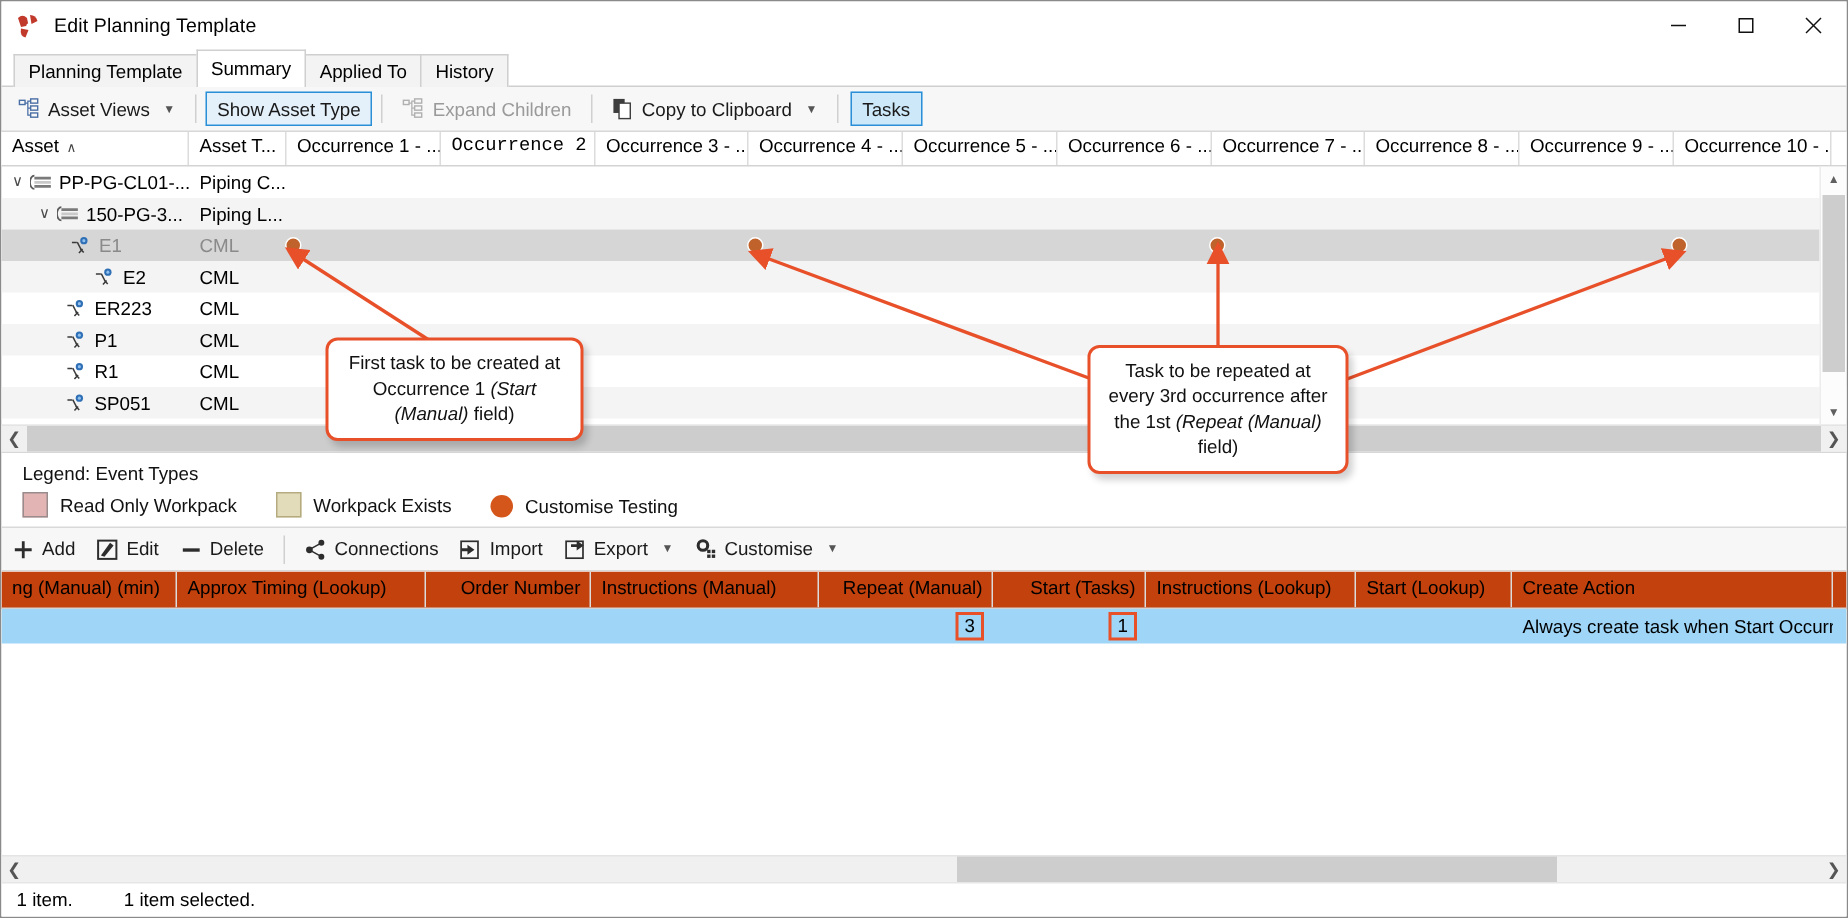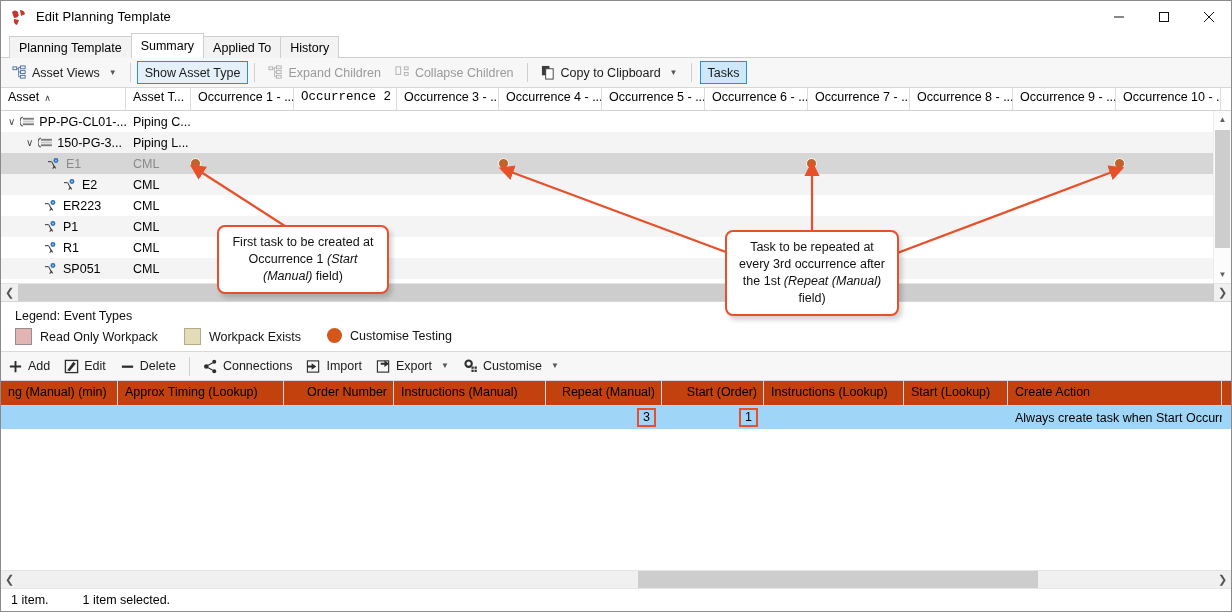--- a/index.html
+++ b/index.html
@@ -270,21 +270,21 @@
     background: #cdcdcd;
   }
 
   
   .legend {
     padding: 7px 0 6px 14px;
     background: #ffffff;
     border-bottom: 1px solid #d9d9d9;
   }
   .legend-title { font-size: 12.5px; color: #111; margin-bottom: 5px; }
-  .legend-row { display: flex; align-items: flex-start; }
+  .legend-row { display: flex; align-items: flex-end; }
   .legend-item { display: flex; align-items: center; margin-right: 26px; }
   .sw-square { width: 15px; height: 15px; border: 1px solid #9a8c8c; margin-right: 8px; }
   .sw-circle { width: 15px; height: 15px; border-radius: 50%; margin-right: 8px; }
   .legend-label { font-size: 12.5px; color: #111; }
 
   
   .toolbar2 {
     height: 28px;
     min-height: 28px;
     display: flex;
@@ -466,28 +466,20 @@
     <div class="tb-sep"></div>
     <div class="tb-item disabled">
       <svg class="tb-icon" viewBox="0 0 16 16">
         <rect x="1" y="2" width="4" height="3" fill="none" stroke="#b0b0b0" stroke-width="1"></rect>
         <rect x="9" y="1" width="5" height="3" fill="none" stroke="#b0b0b0" stroke-width="1"></rect>
         <rect x="9" y="6" width="5" height="3" fill="none" stroke="#b0b0b0" stroke-width="1"></rect>
         <rect x="9" y="11" width="5" height="3" fill="none" stroke="#b0b0b0" stroke-width="1"></rect>
         <path d="M5 4 L7 4 L7 2.5 L9 2.5 M7 4 L7 7.5 L9 7.5 M7 7.5 L7 12.5 L9 12.5" fill="none" stroke="#b0b0b0" stroke-width="0.9"></path>
       </svg>
       <span>Expand Children</span>
-    </div>
-    <div class="tb-item disabled">
-      <svg class="tb-icon" viewBox="0 0 16 16">
-        <rect x="1" y="2" width="5" height="8" fill="none" stroke="#b0b0b0" stroke-width="1"></rect>
-        <rect x="10" y="2" width="4" height="3" fill="none" stroke="#b0b0b0" stroke-width="1"></rect>
-        <rect x="10" y="8" width="4" height="3" fill="none" stroke="#b0b0b0" stroke-width="1"></rect>
-      </svg>
-      <span>Collapse Children</span>
     </div>
     <div class="tb-sep"></div>
     <div class="tb-item">
       <svg class="tb-icon" viewBox="0 0 16 16">
         <rect x="1" y="1" width="8" height="10" fill="#3d3d3d"></rect>
         <rect x="5" y="4" width="8" height="11" fill="#ffffff" stroke="#3d3d3d" stroke-width="1"></rect>
       </svg>
       <span>Copy to Clipboard</span>
       <span class="caret">▼</span>
     </div>
@@ -813,21 +805,21 @@
     </div>
   </div>
 
   <div class="grid2">
     <div class="g2header" id="task-grid-header">
         <div class="g2-cell" style="width: 117px; text-align: left;">ng (Manual) (min)</div>
         <div class="g2-cell" style="width: 166px; text-align: left;">Approx Timing (Lookup)</div>
         <div class="g2-cell" style="width: 110px; text-align: right;">Order Number</div>
         <div class="g2-cell" style="width: 152px; text-align: left;">Instructions (Manual)</div>
         <div class="g2-cell" style="width: 116px; text-align: right;">Repeat (Manual)</div>
-        <div class="g2-cell" style="width: 102px; text-align: right;">Start (Order)</div>
+        <div class="g2-cell" style="width: 102px; text-align: right;">Start (Tasks)</div>
         <div class="g2-cell" style="width: 140px; text-align: left;">Instructions (Lookup)</div>
         <div class="g2-cell" style="width: 104px; text-align: left;">Start (Lookup)</div>
         <div class="g2-cell" style="width: 214px; text-align: left;">Create Action</div>
       </div>
     <div id="task-grid-rows">
         <div class="g2row">
           <div class="g2rc" style="width: 117px; justify-content: flex-start;"></div>
           <div class="g2rc" style="width: 166px; justify-content: flex-start;"></div>
           <div class="g2rc" style="width: 110px; justify-content: flex-end;"></div>
           <div class="g2rc" style="width: 152px; justify-content: flex-start;"></div>

